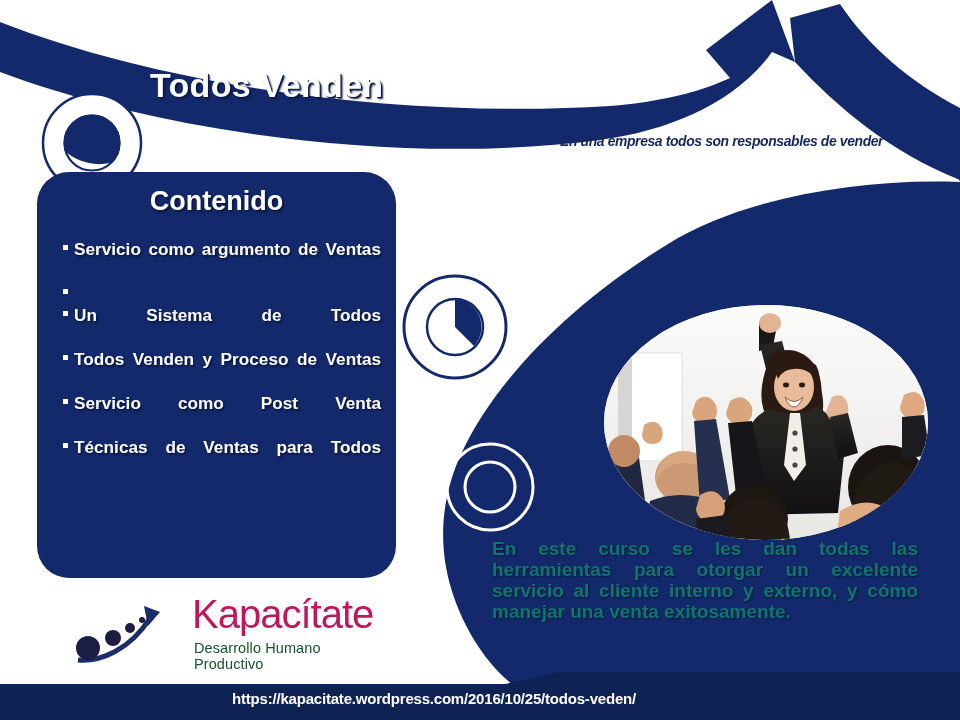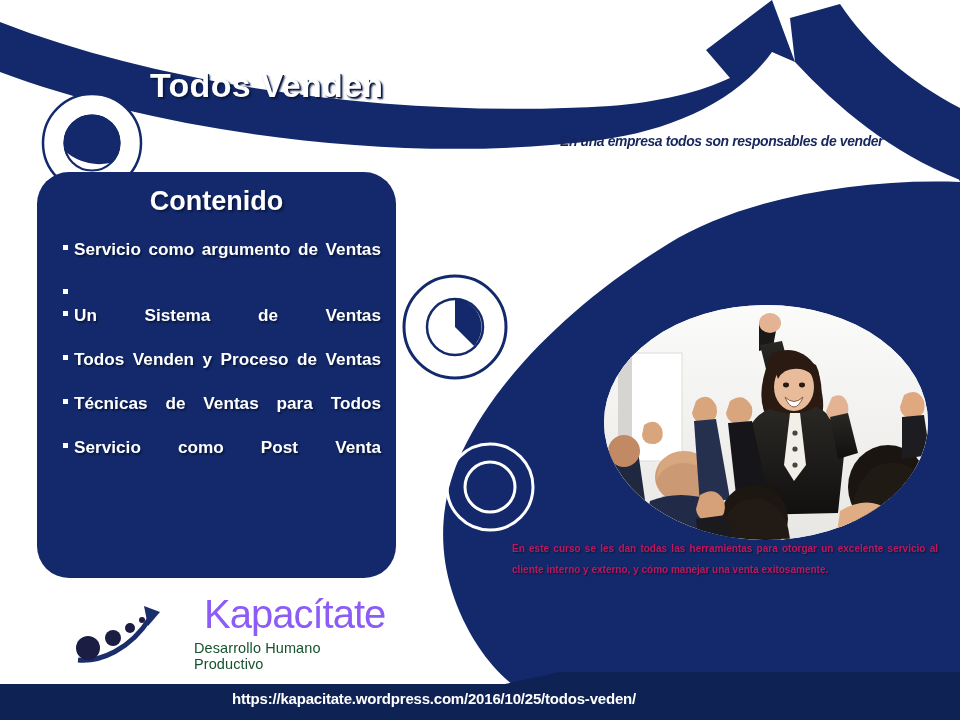--- a/index.html
+++ b/index.html
@@ -75,35 +75,35 @@
     position:absolute;left:604px;top:305px;width:324px;height:235px;
     border-radius:50%;
     overflow:hidden;
     z-index:5;
     background:#f3f3f1;
   }
   .photo-wrap svg{display:block;}
 
   
   .para{
-    position:absolute;left:512px;top:538px;width:426px;
-    color:#be185d;font-size:10px;font-weight:bold;
+    position:absolute;left:492px;top:538px;width:426px;
+    color:#0f766e;font-size:19px;font-weight:bold;
     line-height:21px;text-align:justify;
     text-shadow:1px 1px 1.5px #09163c;
     z-index:6;
   }
 
   
   .logo{
     position:absolute;left:72px;top:596px;width:268px;height:72px;
     z-index:6;
   }
   .logo-text{
-    position:absolute;left:132px;top:-4px;
-    font-size:40px;font-weight:normal;color:#8b5cf6;
+    position:absolute;left:120px;top:-4px;
+    font-size:40px;font-weight:normal;color:#be185d;
     letter-spacing:-1px;
     font-family:"Liberation Sans", sans-serif;
   }
   .logo-sub{
     position:absolute;left:122px;top:44px;
     font-size:14.5px;color:#14532d;letter-spacing:.1px;
   }
 
   
   .url{
@@ -182,33 +182,33 @@
     <ul class="bullets">
       <li>
         <span class="bul"></span>
         <span>Servicio como argumento de Ventas</span>
       </li>
       <li>
         <span class="bul"></span>
       </li>
       <li>
         <span class="bul"></span>
-        <span>Un Sistema de Ventas</span>
+        <span>Un Sistema de Todos</span>
       </li>
       <li>
         <span class="bul"></span>
         <span>Todos Venden y Proceso de Ventas</span>
       </li>
       <li>
         <span class="bul"></span>
+        <span>Servicio como Post Venta</span>
+      </li>
+      <li>
+        <span class="bul"></span>
         <span>Técnicas de Ventas para Todos</span>
-      </li>
-      <li>
-        <span class="bul"></span>
-        <span>Servicio como Post Venta</span>
       </li>
     </ul>
   </div>
 
   <div class="photo-wrap">
     <svg width="324" height="235" viewBox="0 0 324 235">
       <defs>
         <linearGradient id="wallg" x1="0" y1="0" x2="0" y2="1">
           <stop offset="0" stop-color="#fbfbfa"></stop>
           <stop offset="1" stop-color="#e8e7e4"></stop>

